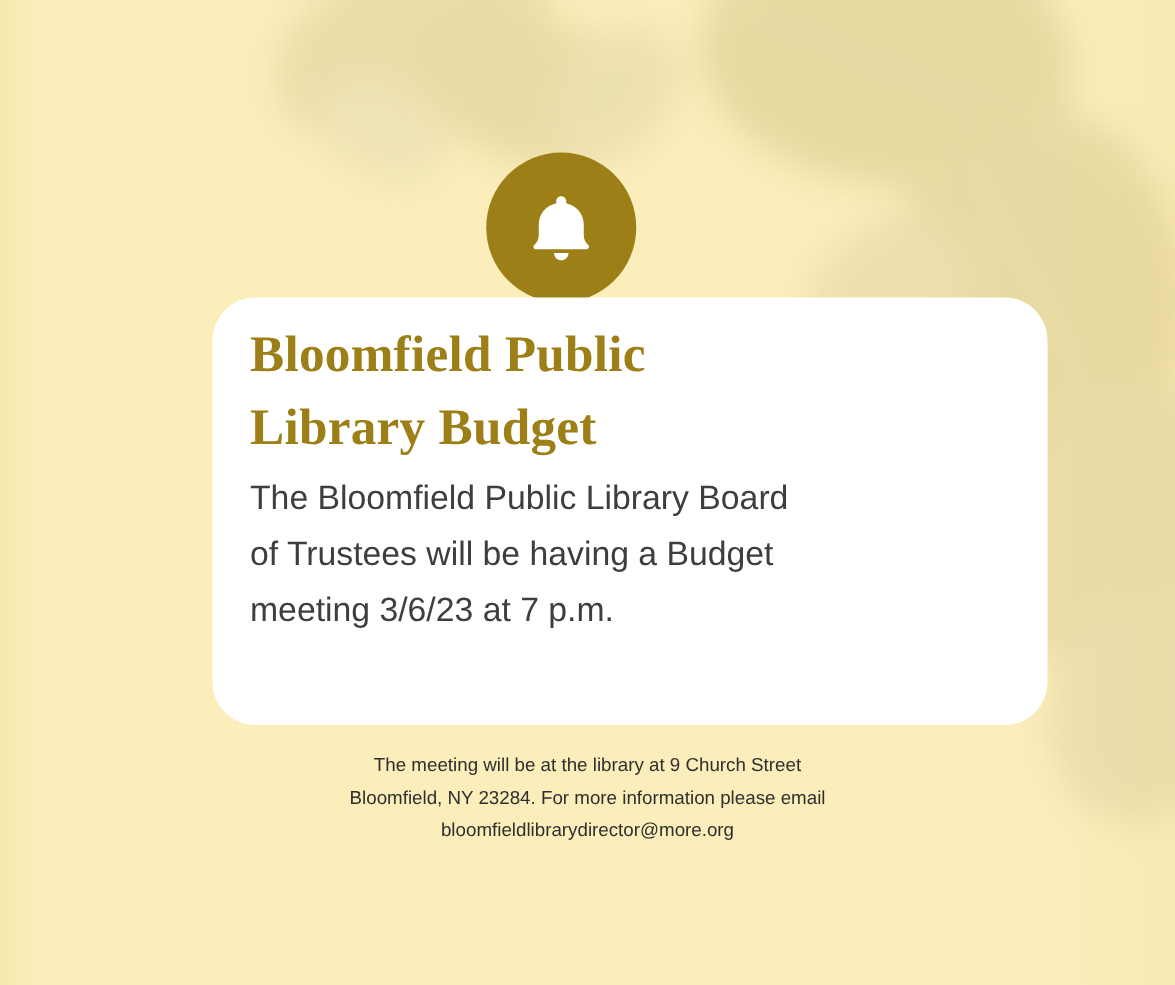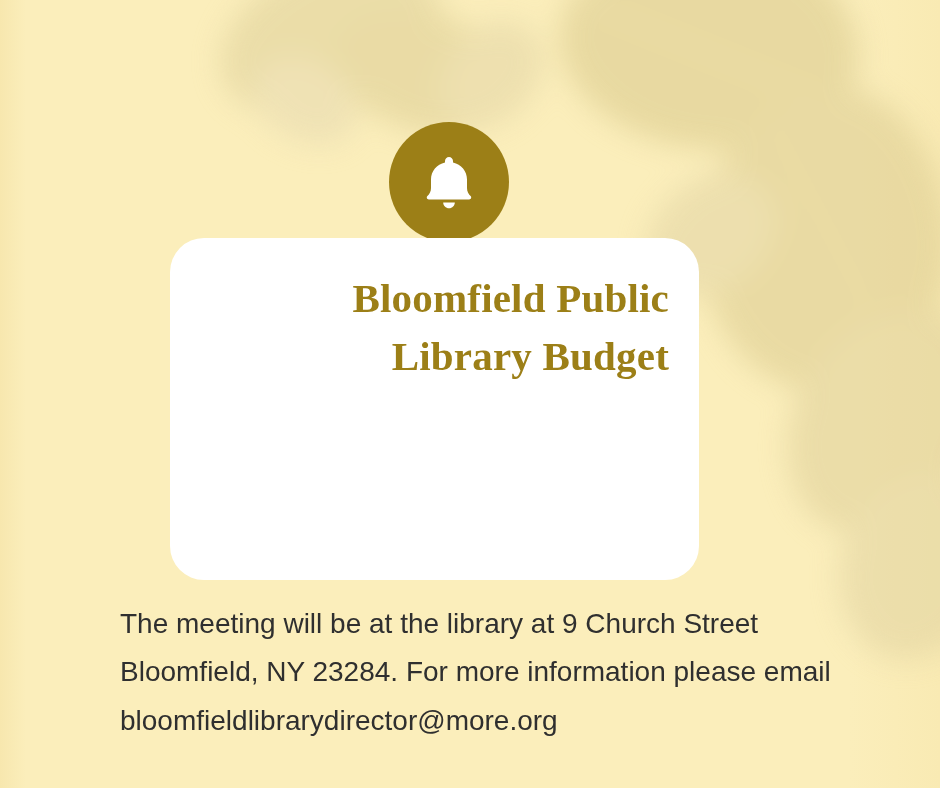--- a/index.html
+++ b/index.html
@@ -82,28 +82,28 @@
     justify-content: center;
     z-index: 3;
   }
   .bell-badge svg { display: block; }
 
   
   .card {
     position: absolute;
     left: 170px;
     top: 238px;
-    width: 529px;
+    width: 668px;
     height: 342px;
     background: #ffffff;
     border-radius: 34px;
     z-index: 4;
     box-sizing: border-box;
-    padding: 31px 30px 20px;
-    text-align: right;
+    padding: 16px 30px 20px;
+    text-align: left;
   }
 
   .card-title {
     font-family: "Liberation Serif", serif;
     color: #9c7f17;
     font-size: 41px;
     line-height: 1.42;
     font-weight: 700;
     margin: 0 0 6px;
     letter-spacing: 0.2px;
@@ -115,23 +115,24 @@
     font-size: 27px;
     line-height: 1.66;
     margin: 0;
   }
 
   .footer-text {
     position: absolute;
     left: 120px;
     top: 600px;
     width: 700px;
+    text-align: center;
     font-family: "Liberation Sans", sans-serif;
     color: #2f2f2f;
-    font-size: 28px;
+    font-size: 15px;
     line-height: 1.73;
     z-index: 4;
   }
   .footer-text .line { display: block; white-space: nowrap; }
 </style>
 </head>
 <body>
 
 <div id="poster">
 
@@ -159,20 +160,25 @@
         <path d="M20.2 48.4 L31.8 48.4 C31.8 51.6 29.2 54.2 26 54.2 C22.8 54.2 20.2 51.6 20.2 48.4 Z" fill="#ffffff"></path>
       </svg>
     </span>
   </div>
 
   <div class="card">
     <h1 class="card-title">
       <span>Bloomfield Public</span><br>
       <span>Library Budget</span><br>
     </h1>
+    <p class="card-body">
+      <span>The Bloomfield Public Library Board</span><br>
+      <span>of Trustees will be having a Budget</span><br>
+      <span>meeting 3/6/23 at 7 p.m.</span>
+    </p>
   </div>
 
   <div class="footer-text">
     <span class="line">The meeting will be at the library at 9 Church Street</span>
     <span class="line">Bloomfield, NY 23284. For more information please email</span>
     <span class="line">bloomfieldlibrarydirector@more.org</span>
   </div>
 
 </div>
 

